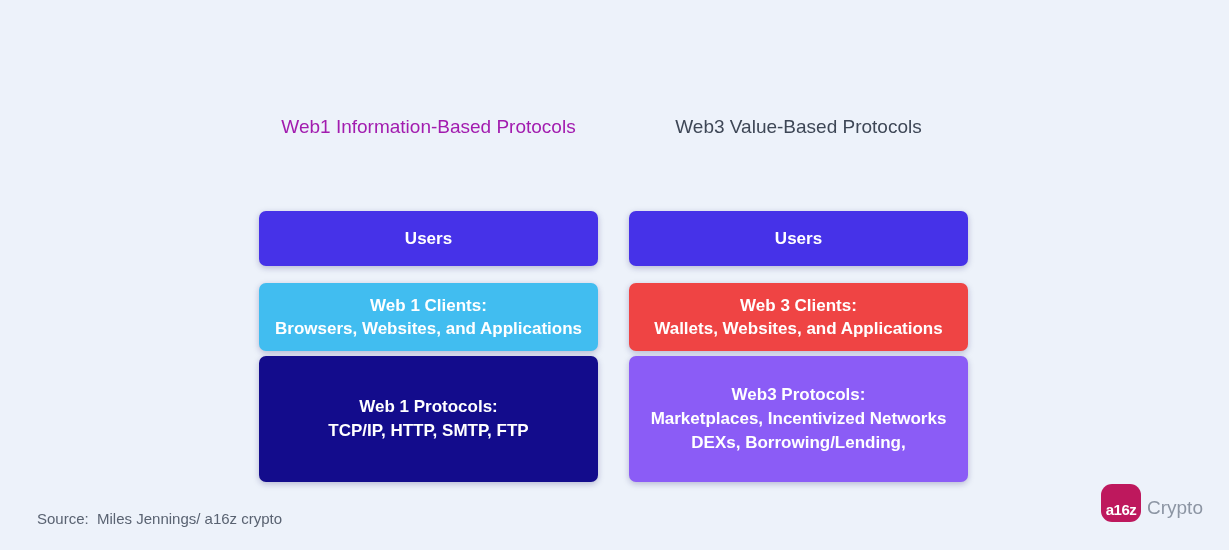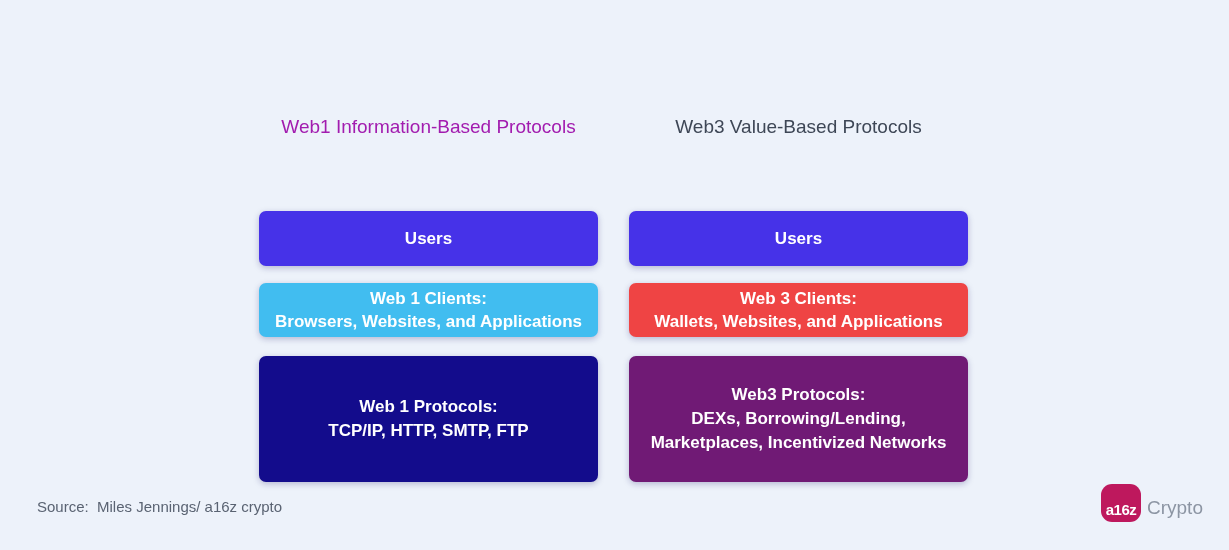--- a/index.html
+++ b/index.html
@@ -39,26 +39,26 @@
     line-height: 24px;
     display: flex;
     flex-direction: column;
     align-items: center;
     justify-content: center;
     text-align: center;
     box-shadow: 0 2px 6px rgba(19, 15, 100, 0.25);
     margin-top: 44px;
   }
   .row-users     { top: 167px; height: 55px; }
-  .row-clients   { top: 239px; height: 54px; line-height: 23px; }
+  .row-clients   { top: 239px; height: 68px; line-height: 23px; }
   .row-protocols { top: 312px; height: 126px; line-height: 24px; }
   .source {
     position: absolute;
     left: 37px;
-    top: 498px;
+    top: 510px;
     font-size: 15px;
     white-space: pre;
   }
   .logo {
     position: absolute;
     left: 1101px;
     top: 484px;
     display: flex;
     align-items: flex-end;
   }
@@ -107,24 +107,24 @@
 
   <div class="box col-right row-users" style="background-color: rgb(70, 50, 232);">
     <div>Users</div>
   </div>
 
   <div class="box col-right row-clients" style="background-color: #ef4444;">
     <div>Web 3 Clients:</div>
     <div>Wallets, Websites, and Applications</div>
   </div>
 
-  <div class="box col-right row-protocols" style="background-color: #701a75;">
+  <div class="box col-right row-protocols" style="background-color: #8b5cf6;">
     <div>Web3 Protocols:</div>
+    <div>Marketplaces, Incentivized Networks</div>
     <div>DEXs, Borrowing/Lending,</div>
-    <div>Marketplaces, Incentivized Networks</div>
   </div>
 
   <div class="source" style="color: rgb(90, 99, 114);">Source:  Miles Jennings/ a16z crypto</div>
 
   <div class="logo">
     <div class="logo-badge" style="background-color: #be185d;">a16z</div>
     <div class="logo-word" style="color: rgb(140, 149, 163);">Crypto</div>
   </div>
 
 </div>

